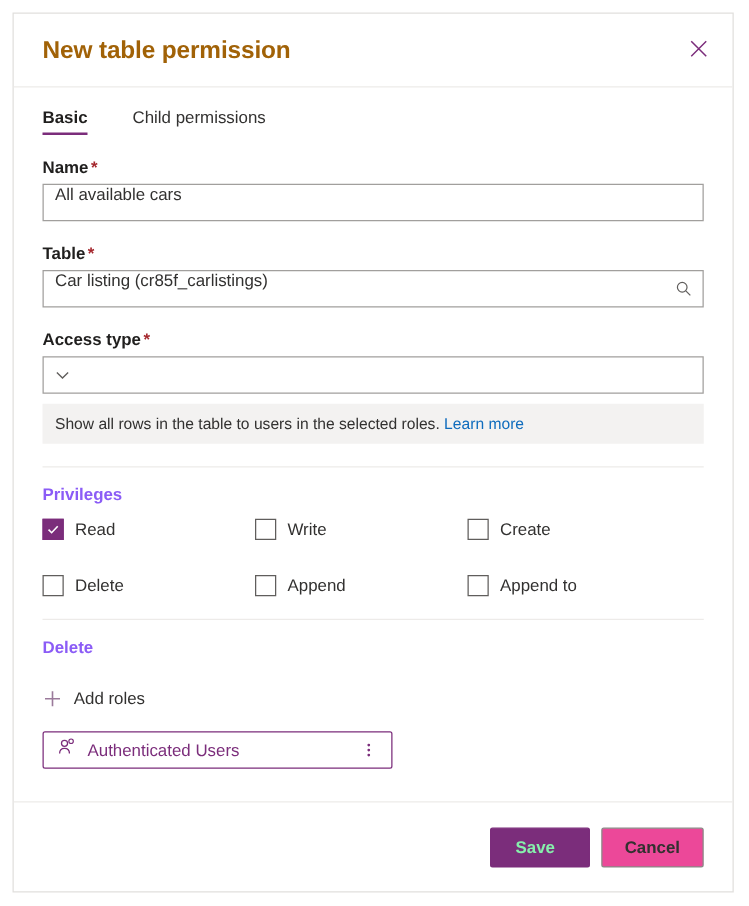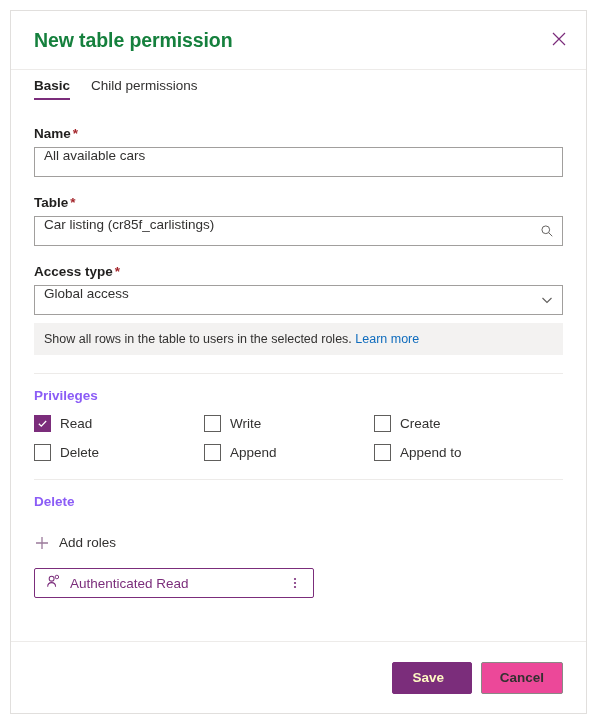--- a/index.html
+++ b/index.html
@@ -32,21 +32,21 @@
     height: 58px;
     flex: 0 0 auto;
     border-bottom: 1px solid #edebe9;
     display: flex;
     align-items: center;
   }
   .panel-title {
     margin-left: 23px;
     font-size: 19.5px;
     font-weight: 600;
-    color: #15803d;
+    color: #a16207;
     letter-spacing: -0.1px;
   }
   .close-btn {
     position: absolute;
     right: 12px;
     top: 50%;
     transform: translateY(-50%);
     width: 30px;
     height: 30px;
     display: flex;
@@ -57,22 +57,22 @@
     border: none;
     padding: 0;
   }
 
   
   .tabs {
     flex: 0 0 auto;
     height: 38px;
     padding: 0 23px;
     display: flex;
-    align-items: center;
-    gap: 21px;
+    align-items: flex-end;
+    gap: 36px;
   }
   .tab {
     position: relative;
     font-size: 13.5px;
     color: #323130;
     padding-bottom: 7px;
     cursor: pointer;
     white-space: nowrap;
   }
   .tab.active {
@@ -158,21 +158,21 @@
     font-size: 13.5px;
     font-weight: 700;
     color: #8b5cf6;
     margin-bottom: 12px;
   }
 
   
   .privileges-grid {
     display: grid;
     grid-template-columns: 170px 170px 170px;
-    row-gap: 12px;
+    row-gap: 28px;
   }
   .check-item {
     display: flex;
     align-items: center;
     gap: 9px;
     cursor: pointer;
   }
   .checkbox {
     width: 17px;
     height: 17px;
@@ -254,21 +254,21 @@
     box-sizing: border-box;
     border-radius: 2px;
     cursor: pointer;
     font-family: "Liberation Sans", sans-serif;
     display: inline-flex;
     align-items: center;
     justify-content: center;
   }
   .btn-primary {
     background: #7b2d7b;
-    color: #fef9c3;
+    color: #86efac;
     border: 1px solid #7b2d7b;
     padding-left: 11px;
   }
   .btn-secondary {
     background: #ec4899;
     color: #323130;
     border: 1px solid #8a8886;
   }
 </style>
 </head>
@@ -318,21 +318,20 @@
           <path d="M9.9 9.9 L14 14" stroke="#605e5c" stroke-width="1.1" fill="none"></path>
         </svg>
       </div>
     </div>
 
     
     <div class="field-label">
       <span>Access type</span><span class="req-star">*</span>
     </div>
     <div class="field-box">
-      <div class="field-text">Global access</div>
       <div class="field-icon">
         <svg width="12" height="12" viewBox="0 0 12 12" aria-hidden="true">
           <path d="M1.5 4 L6 8.4 L10.5 4" stroke="#605e5c" stroke-width="1.1" fill="none"></path>
         </svg>
       </div>
     </div>
 
     
     <div class="info-bar">
       <span>Show all rows in the table to users in the selected roles.</span>
@@ -396,21 +395,21 @@
     </div>
 
     <div class="role-chip">
       <span>
         <svg width="15" height="15" viewBox="0 0 16 16" aria-hidden="true">
           <circle cx="6" cy="5" r="2.6" stroke="#7b2d7b" stroke-width="1.1" fill="none"></circle>
           <path d="M1.8 13.6 C1.8 10.6 3.7 9.2 6 9.2 C8.3 9.2 10.2 10.6 10.2 13.6" stroke="#7b2d7b" stroke-width="1.1" fill="none"></path>
           <circle cx="11.6" cy="3.2" r="1.9" stroke="#7b2d7b" stroke-width="1" fill="none"></circle>
         </svg>
       </span>
-      <span class="role-name">Authenticated Read</span>
+      <span class="role-name">Authenticated Users</span>
       <span class="role-menu">
         <svg width="4" height="14" viewBox="0 0 4 14" aria-hidden="true">
           <circle cx="2" cy="3" r="1.1" fill="#7b2d7b"></circle>
           <circle cx="2" cy="7" r="1.1" fill="#7b2d7b"></circle>
           <circle cx="2" cy="11" r="1.1" fill="#7b2d7b"></circle>
         </svg>
       </span>
     </div>
 
   </div>

